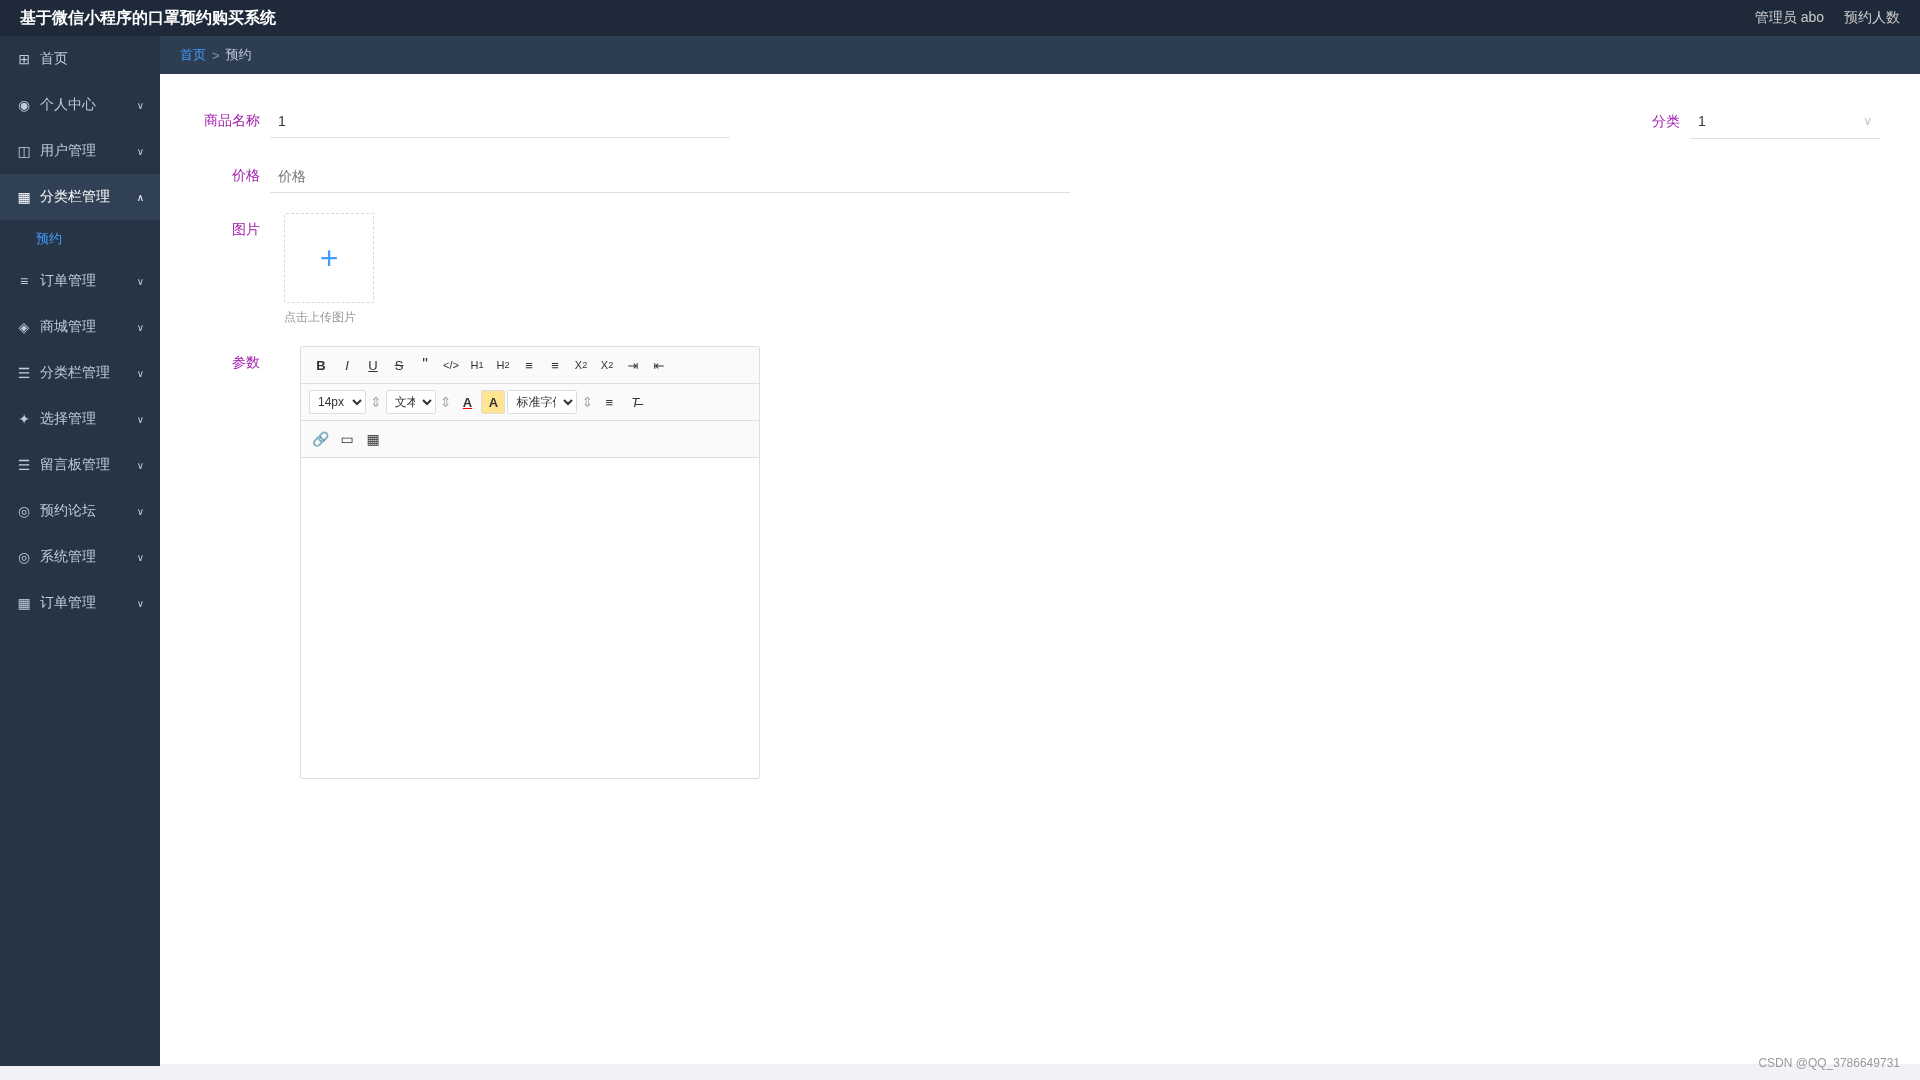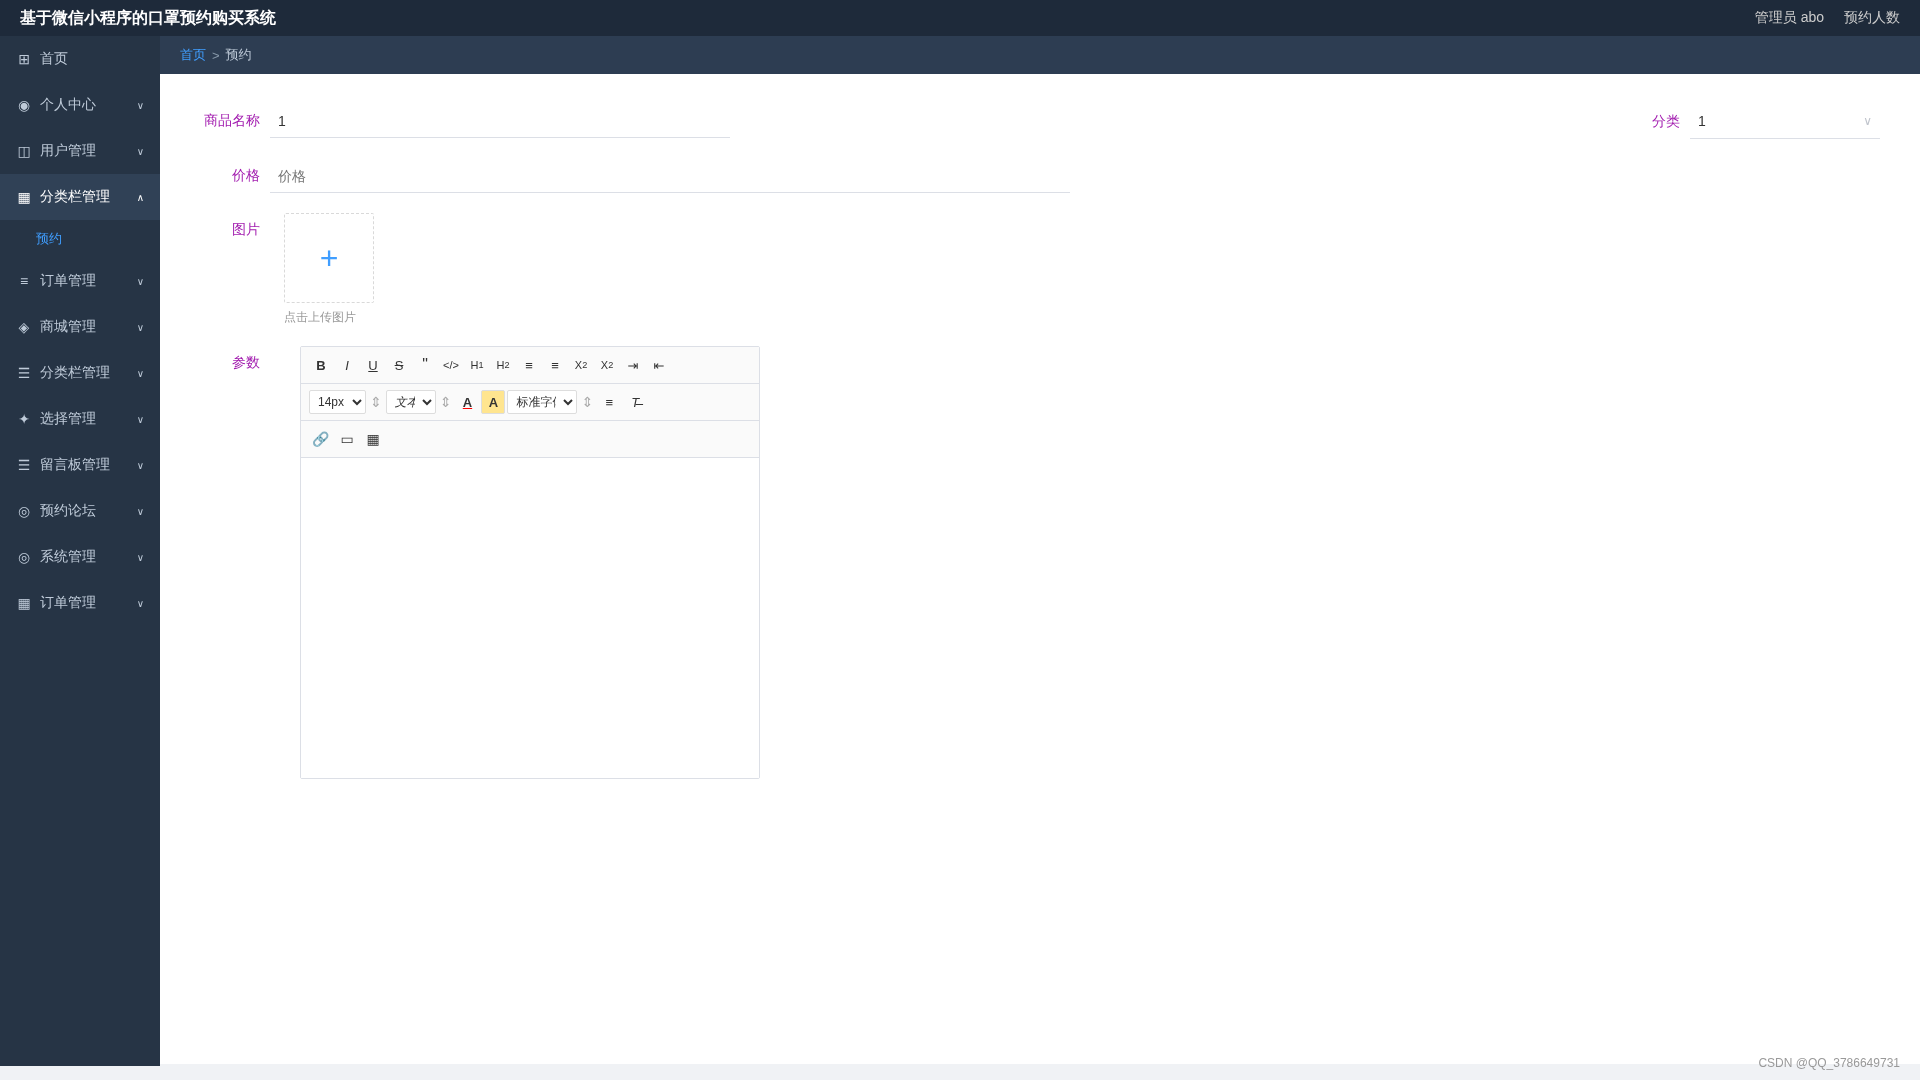--- a/index.html
+++ b/index.html
@@ -366,21 +366,21 @@
 
           <div class="editor-toolbar">
             <select class="toolbar-select">
               <option>14px</option>
               <option>12px</option>
               <option>16px</option>
               <option>18px</option>
               <option>24px</option>
             </select>
             <span style="font-size:14px; margin: 0 2px; color:#aaa;">⇕</span>
-            <select class="toolbar-select" style="width:50px;font-style:italic;">
+            <select class="toolbar-select" style="width:50px;">
               <option>文本</option>
             </select>
             <span style="font-size:14px; margin: 0 2px; color:#aaa;">⇕</span>
             <button class="toolbar-btn" style="font-weight:bold; text-decoration:underline; text-decoration-color:#f00;">A</button>
             <button class="toolbar-btn" style="font-weight:bold; background-color:#ffe58f; border:1px solid #ddd;">A</button>
             <select class="toolbar-select" style="width:70px;">
               <option>标准字体</option>
             </select>
             <span style="font-size:14px; margin: 0 2px; color:#aaa;">⇕</span>
             <button class="toolbar-btn">≡</button>

